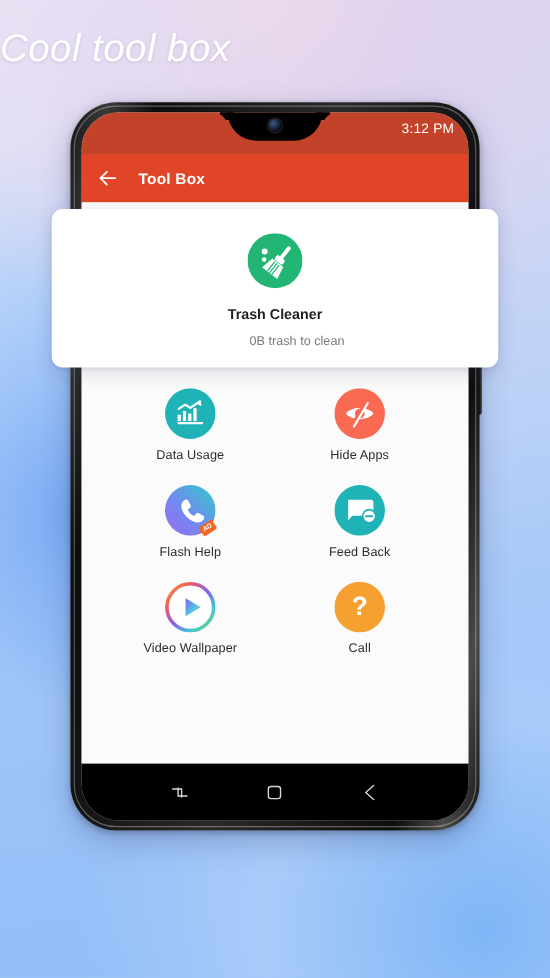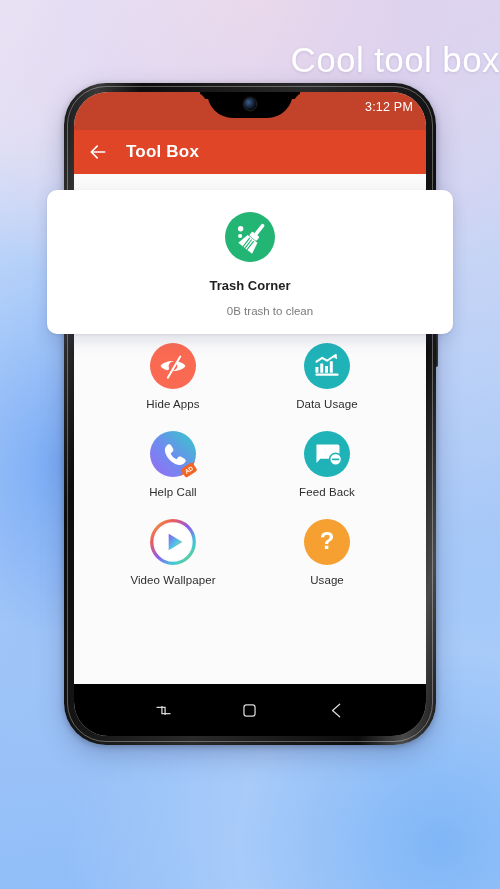--- a/index.html
+++ b/index.html
@@ -20,33 +20,34 @@
       radial-gradient(100% 55% at 88% 95%, #7fb6f7 0%, #a8cbf9 40%, rgba(168,203,249,0) 75%),
       linear-gradient(170deg, #e4d6ee 0%, #d3d8f3 22%, #b9d0f7 48%, #9cc3f8 72%, #8dbcf8 100%);
   }
   #backdrop::after {
     content:""; position:absolute; inset:0;
     background: linear-gradient(118deg, rgba(255,255,255,0.30) 0%, rgba(255,255,255,0) 38%);
   }
 
   
   #heading {
-    position: absolute; top: 40px; left: 0; width: 100%;
-    text-align: right;
+    position: absolute; top: 24px; left: 0; width: 100%;
+    text-align: left;
     color: #ffffff;
     font-size: 35px;
     font-weight: 400;
     letter-spacing: 0.4px;
     text-shadow: 0 1px 3px rgba(120,110,160,0.25);
+    font-style: italic;
   }
 
   
   #phone-wrap {
     position: absolute;
-    left: 64px; top: 83px;
+    left: 64px; top: 93px;
     width: 372px; height: 662px;
   }
   #phone-frame {
     position: absolute; inset: 0;
     border-radius: 42px;
     background: linear-gradient(100deg,#151515 0%,#3a3a3a 7%,#0d0d0d 16%,#2a2a2a 50%,#0d0d0d 84%,#4a4a4a 93%,#171717 100%);
     box-shadow: 0 10px 26px rgba(60,70,120,0.30), 0 2px 6px rgba(0,0,0,0.25);
     padding: 9px 10px 9px 10px;
   }
   #phone-inner {
@@ -116,21 +117,21 @@
   #appbar {
     flex: 0 0 auto;
     height: 44px;
     background: #df4526;
     display: flex; align-items: center;
     padding-left: 14px;
     gap: 18px;
   }
   #back-arrow { width: 20px; height: 20px; flex: 0 0 auto; }
   #appbar-title {
-    color: #fff; font-size: 17px; font-weight: 700; letter-spacing: .2px; text-align: center;
+    color: #fff; font-size: 14px; font-weight: 700; letter-spacing: .2px; text-align: center;
   }
 
   
   #content {
     flex: 1 1 auto;
     background: #fbfbfb;
     position: relative;
     overflow: hidden;
   }
   #cards-gap { height: 70px; }
@@ -249,57 +250,57 @@
                     <circle cx="24" cy="24" r="24" fill="#6c72ee"></circle>
                     <rect x="14" y="14" width="8.6" height="8.6" rx="1.6" fill="#fff"></rect>
                     <rect x="14" y="25.4" width="8.6" height="8.6" rx="1.6" fill="#fff"></rect>
                     <rect x="25.4" y="25.4" width="8.6" height="8.6" rx="1.6" fill="#fff"></rect>
                     <rect x="26.3" y="13.4" width="8.6" height="8.6" rx="1.6" fill="#fff" transform="rotate(45 30.6 17.7)"></rect>
                   </svg></div>
                 <div class="tile-label">Manage Apps</div>
               </div>
               <div class="tile">
                 <div class="tile-icon"><svg viewBox="0 0 48 48" width="100%" height="100%">
+                    <circle cx="24" cy="24" r="24" fill="#1fb3b8"></circle>
+                    <path d="M13 33 H35" stroke="#fff" stroke-width="2.3" stroke-linecap="round"></path>
+                    <path d="M13.5 31 V25 M18.5 31 V21.5 M23.5 31 V24 M28.5 31 V19" stroke="#fff" stroke-width="3.1" stroke-linecap="butt"></path>
+                    <polyline points="13,19.5 19,15.5 24,18.5 33,12.5" fill="none" stroke="#fff" stroke-width="2.1" stroke-linecap="round" stroke-linejoin="round"></polyline>
+                    <polygon points="33.8,11.6 34.6,17 29.4,14.2" fill="#fff"></polygon>
+                  </svg></div>
+                <div class="tile-label">Data Usage</div>
+              </div>
+              <div class="tile">
+                <div class="tile-icon"><svg viewBox="0 0 48 48" width="100%" height="100%">
                     <circle cx="24" cy="24" r="24" fill="#fa6a52"></circle>
                     <path d="M11 24 C15.5 17, 32.5 17, 37 24 C32.5 31, 15.5 31, 11 24 Z" fill="#fff"></path>
                     <circle cx="24" cy="24" r="4.6" fill="#fa6a52"></circle>
                     <path d="M30.5 13 L17.5 35" stroke="#fa6a52" stroke-width="4.4" stroke-linecap="round"></path>
                     <path d="M31.6 14.2 L18.6 36.2" stroke="#fff" stroke-width="2.1" stroke-linecap="round"></path>
                   </svg></div>
                 <div class="tile-label">Hide Apps</div>
-              </div>
-              <div class="tile">
-                <div class="tile-icon"><svg viewBox="0 0 48 48" width="100%" height="100%">
-                    <circle cx="24" cy="24" r="24" fill="#1fb3b8"></circle>
-                    <path d="M13 33 H35" stroke="#fff" stroke-width="2.3" stroke-linecap="round"></path>
-                    <path d="M13.5 31 V25 M18.5 31 V21.5 M23.5 31 V24 M28.5 31 V19" stroke="#fff" stroke-width="3.1" stroke-linecap="butt"></path>
-                    <polyline points="13,19.5 19,15.5 24,18.5 33,12.5" fill="none" stroke="#fff" stroke-width="2.1" stroke-linecap="round" stroke-linejoin="round"></polyline>
-                    <polygon points="33.8,11.6 34.6,17 29.4,14.2" fill="#fff"></polygon>
-                  </svg></div>
-                <div class="tile-label">Data Usage</div>
               </div>
               <div class="tile">
                 <div class="tile-icon"><svg viewBox="0 0 48 48" width="100%" height="100%">
                     <defs>
                       <linearGradient id="fcg" x1="0" y1="1" x2="1" y2="0">
                         <stop offset="0" stop-color="#9a6af2"></stop>
                         <stop offset="0.45" stop-color="#6f8bf0"></stop>
                         <stop offset="1" stop-color="#33cbc8"></stop>
                       </linearGradient>
                       <clipPath id="fcc">
                         <circle cx="24" cy="24" r="24"></circle>
                       </clipPath>
                     </defs>
                     <circle cx="24" cy="24" r="24" fill="url(#fcg)"></circle>
                     <g clip-path="url(#fcc)">
                       <polygon points="30,48 52,26 52,48" fill="#f26522"></polygon>
                     </g>
                     <path d="M18.6 14.2 c1.3-0.9 2.8-0.5 3.5 0.8 l2 3.6 c0.7 1.2 0.3 2.6-0.8 3.4 l-1.7 1.2 c0.9 2.9 3.3 5.3 6.2 6.2 l1.2-1.7 c0.8-1.1 2.2-1.5 3.4-0.8 l3.6 2 c1.3 0.7 1.7 2.2 0.8 3.5 -1.7 2.4-4.6 3.6-7.4 2.9 -6.6-1.6-12.1-7.1-13.7-13.7 -0.7-2.8 0.5-5.7 2.9-7.4 z" fill="#fff"></path>
                   </svg><span class="ad-badge">AD</span></div>
-                <div class="tile-label">Help Call</div>
+                <div class="tile-label">Flash Help</div>
               </div>
               <div class="tile">
                 <div class="tile-icon"><svg viewBox="0 0 48 48" width="100%" height="100%">
                     <circle cx="24" cy="24" r="24" fill="#1fb3b8"></circle>
                     <path d="M13 14 h22 a2 2 0 0 1 2 2 v11 a2 2 0 0 1-2 2 h-18 l-4 4.5 z" fill="#fff"></path>
                     <circle cx="33" cy="29.5" r="6.2" fill="#fff" stroke="#1fb3b8" stroke-width="1.6"></circle>
                     <path d="M30 29.5 h6" stroke="#1fb3b8" stroke-width="1.8" stroke-linecap="round"></path>
                   </svg></div>
                 <div class="tile-label">Feed Back</div>
               </div>
@@ -323,21 +324,21 @@
                     <circle cx="24" cy="24" r="18.8" fill="#fff"></circle>
                     <polygon points="19.5,15.5 34,24 19.5,32.5" fill="url(#vwp)"></polygon>
                   </svg></div>
                 <div class="tile-label">Video Wallpaper</div>
               </div>
               <div class="tile">
                 <div class="tile-icon"><svg viewBox="0 0 48 48" width="100%" height="100%">
                     <circle cx="24" cy="24" r="24" fill="#f5a030"></circle>
                     <text x="24" y="31.5" text-anchor="middle" font-family="Liberation Sans, sans-serif" font-size="25" font-weight="700" fill="#fff">?</text>
                   </svg></div>
-                <div class="tile-label">Usage</div>
+                <div class="tile-label">Call</div>
               </div>
             </div>
         </div>
 
         <div id="navbar">
           <span class="nav-ico">
             <svg viewBox="0 0 24 24" width="19" height="19" fill="none" stroke="#d8d8d8" stroke-width="1.6" stroke-linecap="square">
               <path d="M4 8 H14 V17"></path>
                 <path d="M20 16 H10 V7"></path>
             </svg>
@@ -366,16 +367,16 @@
           <circle cx="24" cy="24" r="24" fill="#22b573"></circle>
           <circle cx="15" cy="16" r="2.6" fill="#fff"></circle>
           <circle cx="14.5" cy="23" r="2" fill="#fff"></circle>
           <g transform="rotate(38 26 26)">
             <rect x="24.3" y="8" width="3.4" height="13" rx="1.6" fill="#fff"></rect>
             <rect x="21.6" y="20" width="8.8" height="5" rx="1.4" fill="#fff"></rect>
             <path d="M20.2 25.5 h12 l2.4 11.5 h-16.8 z" fill="#fff"></path>
             <path d="M23.6 26.5 v10.5 M26 26.5 v10.5 M28.4 26.5 v10.5" stroke="#22b573" stroke-width="1.1"></path>
           </g>
         </svg></div>
-      <div class="card-title">Trash Corner</div>
+      <div class="card-title">Trash Cleaner</div>
       <div class="card-sub">0B trash to clean</div>
     </div>
   </div>
 
 </body></html>

